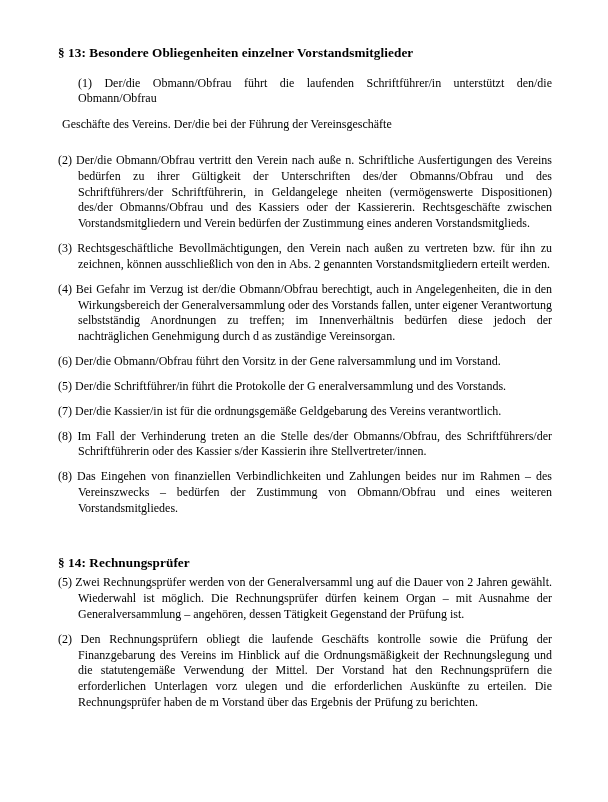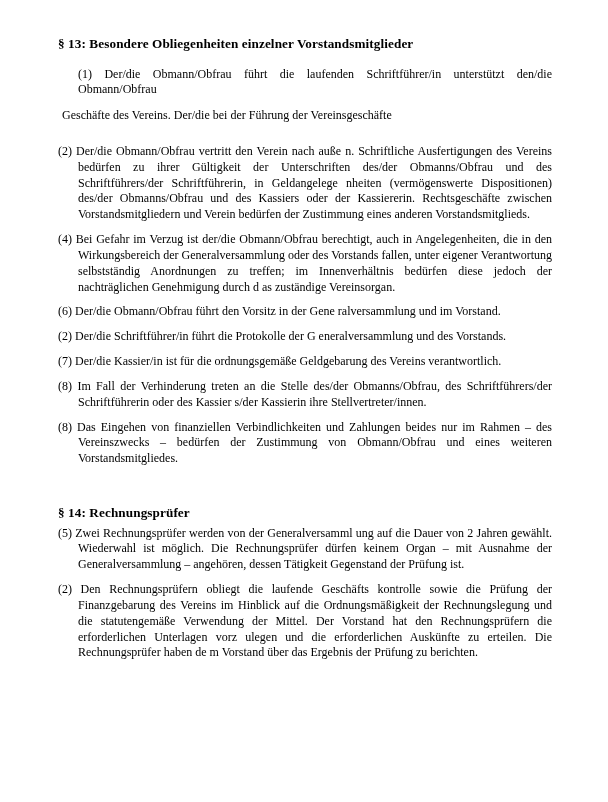--- a/index.html
+++ b/index.html
@@ -11,21 +11,21 @@
     height: 802px;
     background: #ffffff;
     font-family: "Liberation Serif", serif;
     color: #000000;
     overflow: hidden;
   }
   .page {
     width: 600px;
     height: 802px;
     box-sizing: border-box;
-    padding: 36px 48px 0 58px;
+    padding: 45px 48px 0 58px;
     position: relative;
   }
   .section-heading {
     font-size: 13.2px;
     font-weight: bold;
     line-height: 1.25;
     margin: 0 0 14px 0;
     letter-spacing: 0.1px;
   }
   .heading-2 {
@@ -60,26 +60,27 @@
 <div class="page">
 
   <h2 class="section-heading">§ 13: Besondere Obliegenheiten einzelner Vorstandsmitglieder</h2>
 
   <p class="para noindent">(1) Der/die Obmann/Obfrau führt  die  laufenden Schriftführer/in unterstützt den/die Obmann/Obfrau</p>
 
   <p class="para cont">Geschäfte des Vereins. Der/die bei der Führung der Vereinsgeschäfte</p>
 
   <p class="para">(2) Der/die Obmann/Obfrau vertritt den Verein nach auße n. Schriftliche Ausfertigungen des Vereins bedürfen zu ihrer Gültigkeit der Unterschriften des/der Obmanns/Obfrau und des Schriftführers/der Schriftführerin, in Geldangelege nheiten (vermögenswerte Dispositionen) des/der Obmanns/Obfrau und des Kassiers oder der Kassiererin. Rechtsgeschäfte zwischen Vorstandsmitgliedern und Verein bedürfen der Zustimmung eines anderen Vorstandsmitglieds.</p>
 
+  <p class="para gap-sm">(3) Rechtsgeschäftliche Bevollmächtigungen, den Verein nach außen zu vertreten bzw. für ihn zu zeichnen, können ausschließlich von den in Abs. 2 genannten Vorstandsmitgliedern erteilt werden.</p>
 
   <p class="para gap-sm">(4) Bei Gefahr im Verzug ist der/die Obmann/Obfrau berechtigt, auch in Angelegenheiten, die in den Wirkungsbereich der Generalversammlung oder des Vorstands fallen, unter eigener Verantwortung selbstständig Anordnungen zu treffen; im Innenverhältnis bedürfen diese jedoch der nachträglichen Genehmigung durch d as zuständige Vereinsorgan.</p>
 
   <p class="para gap-sm">(6) Der/die Obmann/Obfrau führt den Vorsitz in der Gene ralversammlung und im Vorstand.</p>
 
-  <p class="para gap-sm">(2) Der/die Schriftführer/in führt die Protokolle der G eneralversammlung und des Vorstands.</p>
+  <p class="para gap-sm">(5) Der/die Schriftführer/in führt die Protokolle der G eneralversammlung und des Vorstands.</p>
 
   <p class="para gap-sm">(7) Der/die Kassier/in ist für die ordnungsgemäße Geldgebarung des Vereins verantwortlich.</p>
 
   <p class="para gap-sm">(8) Im Fall der Verhinderung treten an die Stelle des/der Obmanns/Obfrau, des Schriftführers/der Schriftführerin oder des Kassier s/der Kassierin ihre Stellvertreter/innen.</p>
 
   <p class="para gap-md">(8) Das Eingehen von finanziellen Verbindlichkeiten und Zahlungen beides nur im Rahmen – des Vereinszwecks – bedürfen der Zustimmung von Obmann/Obfrau und eines weiteren Vorstandsmitgliedes.</p>
 
   <h2 class="section-heading heading-2">§ 14: Rechnungsprüfer</h2>
 
   <p class="para gap-sm">(5) Zwei Rechnungsprüfer werden von der Generalversamml ung auf die Dauer von 2 Jahren gewählt. Wiederwahl ist möglich. Die Rechnungsprüfer dürfen keinem Organ – mit Ausnahme der Generalversammlung – angehören, dessen Tätigkeit Gegenstand der Prüfung ist.</p>

